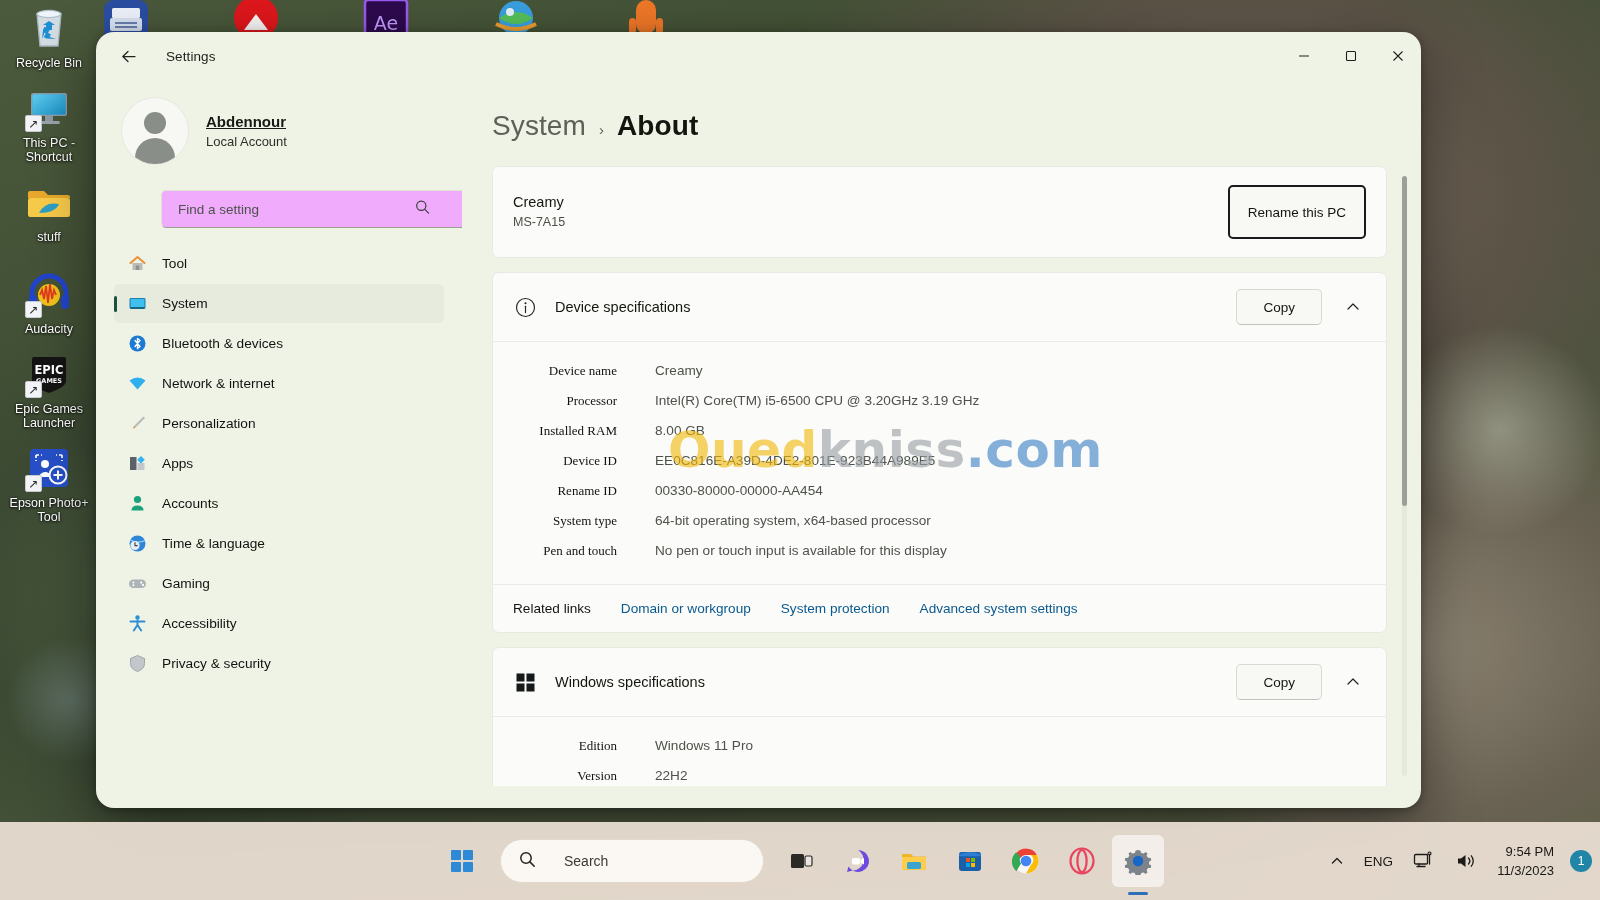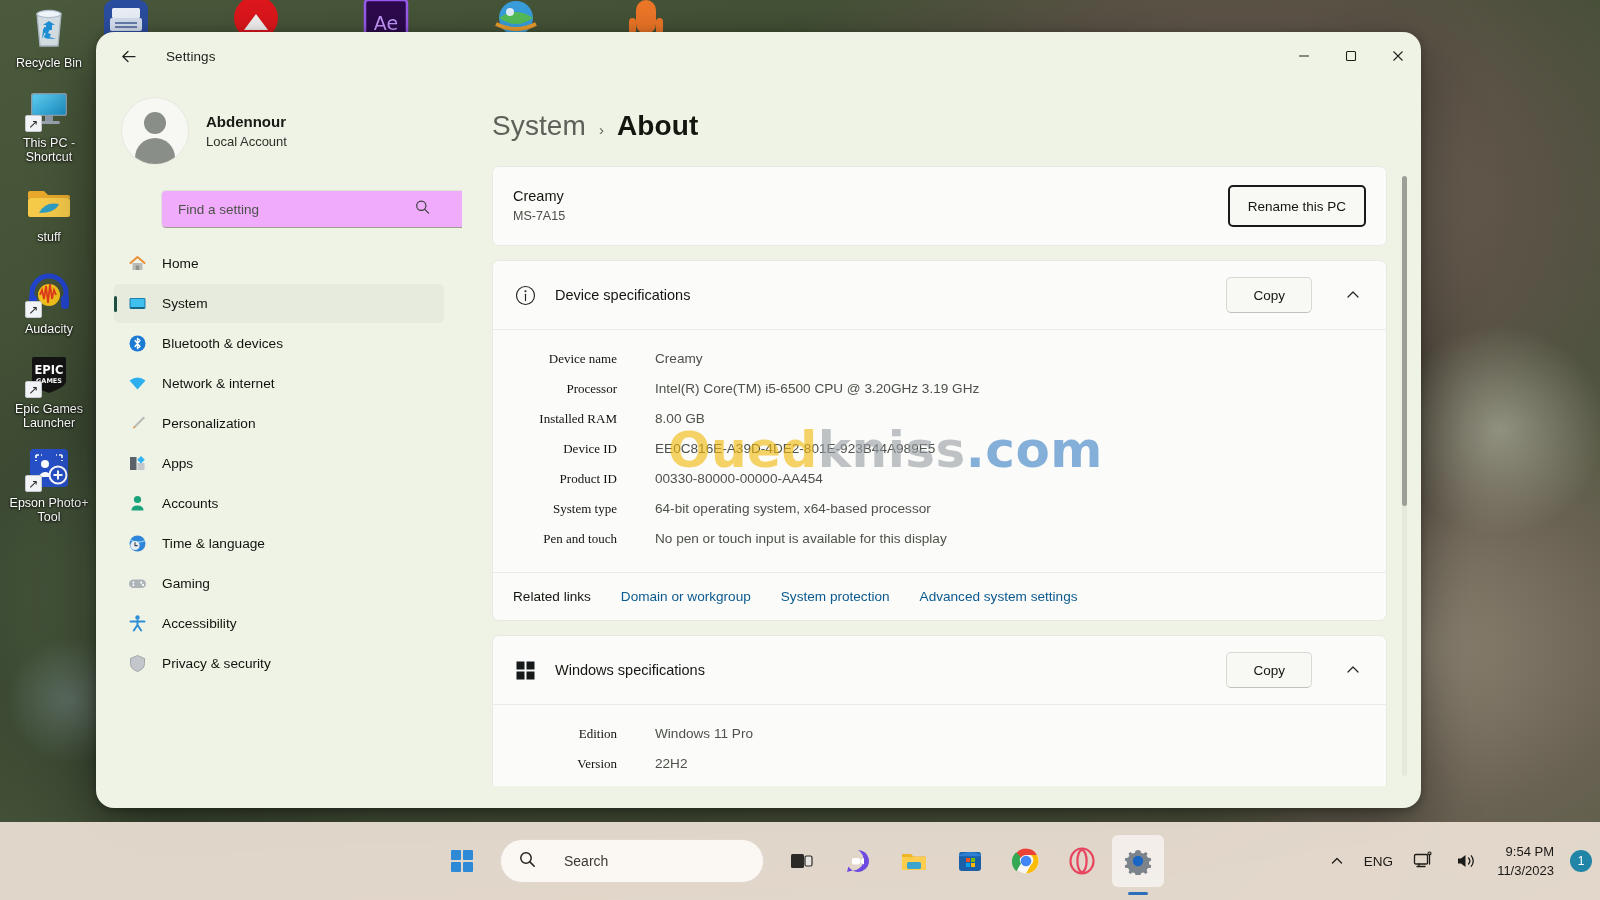--- a/index.html
+++ b/index.html
@@ -111,21 +111,21 @@
   .avatar::before {
     content: ""; position: absolute; left: 50%; top: 14px;
     width: 22px; height: 22px; border-radius: 50%;
     background: #8a8e88; transform: translateX(-50%);
   }
   .avatar::after {
     content: ""; position: absolute; left: 50%; top: 40px;
     width: 40px; height: 28px; border-radius: 20px 20px 0 0;
     background: #8a8e88; transform: translateX(-50%);
   }
-  .acct-name { font-size: 15px; font-weight: bold; color: #161a14; line-height: 20px; }
+  .acct-name { font-size: 15px; font-weight: bold; color: #161a14; line-height: 20px; text-decoration: underline; }
   .acct-type { font-size: 13px; color: #2c312b; line-height: 19px; }
 
   .search-wrap {
     position: relative; margin: 10px 2px 16px 2px;
   }
   .search-input {
     width: 100%; height: 38px;
     background: #f0abfc;
     border: 1px solid #dfe3d6; border-bottom-color: #9aa08f;
     border-radius: 5px;
@@ -182,39 +182,39 @@
     margin-bottom: 14px;
     overflow: hidden;
   }
 
   
   .pc-card { display: flex; align-items: center; padding: 18px 20px; }
   .pc-name { font-size: 14.5px; color: #14180f; line-height: 21px; }
   .pc-model { font-size: 12.5px; color: #4a4f46; line-height: 19px; }
   .btn {
     margin-left: auto;
-    height: 42px; padding: 0 18px;
+    height: 54px; padding: 0 18px;
     background: #f8f8f5;
     border: 1px solid #d9d9d2;
     border-bottom-color: #c2c2ba;
     border-radius: 5px;
     font-size: 13.5px; color: #131710;
     font-family: inherit; cursor: pointer;
     display: flex; align-items: center; justify-content: center;
   }
   .btn.focused { border: 2px solid #1a1a1a; }
 
   
   .sect-head {
     display: flex; align-items: center;
     padding: 16px 20px; gap: 18px; cursor: pointer;
   }
   .sect-ico { width: 24px; height: 24px; flex: none; display: flex; align-items: center; justify-content: center; }
   .sect-title { font-size: 14.5px; color: #13170f; }
-  .sect-actions { margin-left: auto; display: flex; align-items: center; gap: 28px; }
+  .sect-actions { margin-left: auto; display: flex; align-items: center; gap: 18px; }
   .btn-small { height: 36px; padding: 0 26px; }
   .chev {
     width: 26px; height: 26px; display: flex; align-items: center; justify-content: center;
     color: #20251d; cursor: pointer;
   }
 
   .sect-body { border-top: 1px solid #ececE6; padding: 14px 20px 18px 20px; }
   .spec-row { display: flex; line-height: 30px; }
   .spec-key {
     width: 142px; flex: none; text-align: right; padding-right: 38px;
@@ -498,21 +498,21 @@
         <div class="nav">
 
           <div class="nav-item">
             <span class="nav-ico">
               <svg width="19" height="19" viewBox="0 0 19 19">
                   <path d="M2.5 9 L9.5 3 L16.5 9" stroke="#e8913a" stroke-width="2" fill="none" stroke-linecap="round" stroke-linejoin="round"></path>
                   <path d="M4.5 9 v7 h10 v-7" fill="#b9bcb6"></path>
                   <rect x="7.8" y="11.5" width="3.4" height="4.5" fill="#8e928b"></rect>
                 </svg>
             </span>
-            <span class="nav-label">Home</span>
+            <span class="nav-label">Tool</span>
           </div>
 
           <div class="nav-item active">
             <span class="nav-ico">
               <svg width="19" height="19" viewBox="0 0 19 19">
                   <rect x="1.5" y="4" width="16" height="11" rx="1.4" fill="#1f7fae"></rect>
                   <rect x="2.6" y="5" width="13.8" height="8.2" fill="#3fc0ef"></rect>
                   <rect x="2.6" y="13.2" width="13.8" height="1.6" fill="#15607f"></rect>
                 </svg>
             </span>
@@ -665,21 +665,21 @@
               </div>
               <div class="spec-row">
                 <span class="spec-key">Installed RAM</span>
                 <span class="spec-val">8.00 GB</span>
               </div>
               <div class="spec-row">
                 <span class="spec-key">Device ID</span>
                 <span class="spec-val">EE0C816E-A39D-4DE2-801E-923B44A989E5</span>
               </div>
               <div class="spec-row">
-                <span class="spec-key">Product ID</span>
+                <span class="spec-key">Rename ID</span>
                 <span class="spec-val">00330-80000-00000-AA454</span>
               </div>
               <div class="spec-row">
                 <span class="spec-key">System type</span>
                 <span class="spec-val">64-bit operating system, x64-based processor</span>
               </div>
               <div class="spec-row">
                 <span class="spec-key">Pen and touch</span>
                 <span class="spec-val">No pen or touch input is available for this display</span>
               </div>

